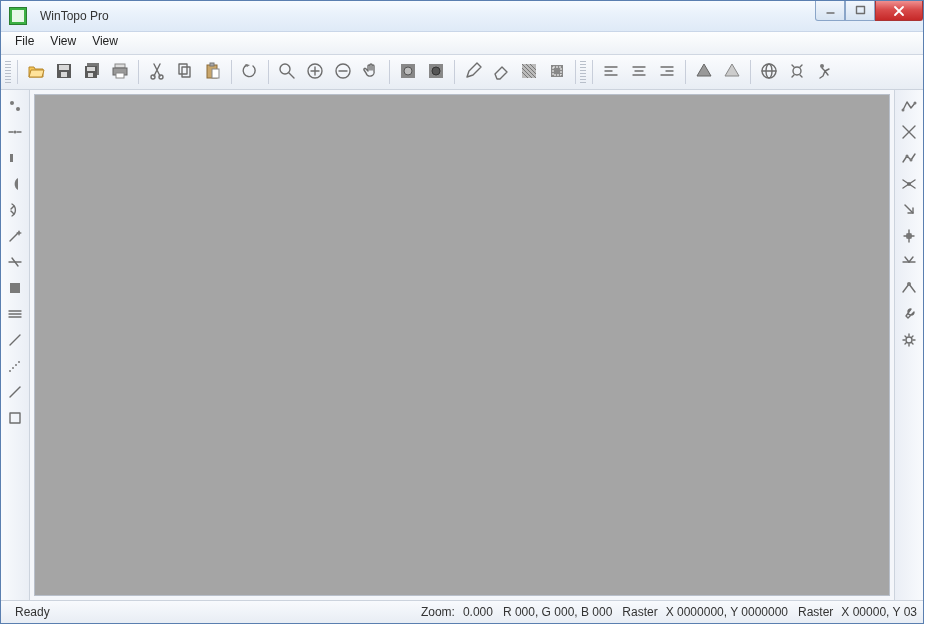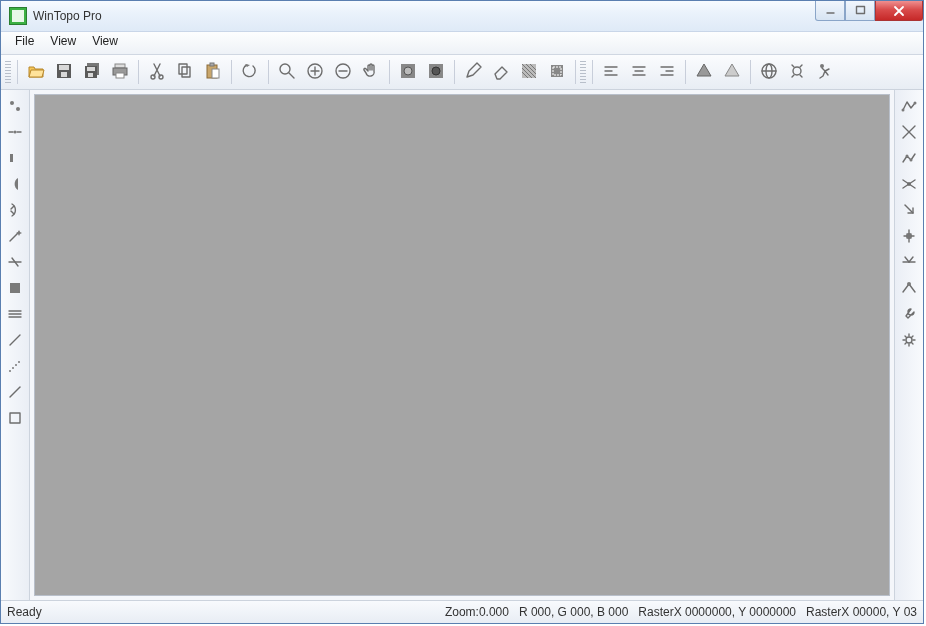--- a/index.html
+++ b/index.html
@@ -22,20 +22,21 @@
     box-sizing: border-box;
   }
   
   .titlebar {
     height: 30px;
     background: linear-gradient(to bottom, #f7fbff 0%, #eaf2fb 40%, #dfeaf7 100%);
     display: flex;
     align-items: center;
     border-bottom: 1px solid #c9d6e8;
     position: relative;
+    gap: 7px;
   }
   .titlebar .app-icon {
     width: 16px;
     height: 16px;
     margin: 0 6px 0 8px;
     background: #3cb043;
     border: 1px solid #2a7d30;
     position: relative;
   }
   .titlebar .app-icon::after {
@@ -171,21 +172,21 @@
     height: 22px;
     border-top: 1px solid #ccd3dd;
     background: linear-gradient(to bottom, #f8fafd, #e8edf4);
     display: flex;
     align-items: center;
     font-size: 12px;
     color: #333;
     padding: 0 6px;
   }
   .statusbar .spacer { flex: 1; }
-  .status-seg { margin-left: 0; white-space: nowrap; }
+  .status-seg { margin-left: 8px; white-space: nowrap; }
   .status-seg.lbl { margin-left: 10px; text-align: center; }
   .icon-stroke { stroke: #6d6d6d; stroke-width: 1.4; fill: none; stroke-linecap: round; stroke-linejoin: round; }
   .icon-fill { fill: #7a7a7a; }
 </style>
 </head>
 <body>
 
 <div class="window">
 
   <div class="titlebar">

